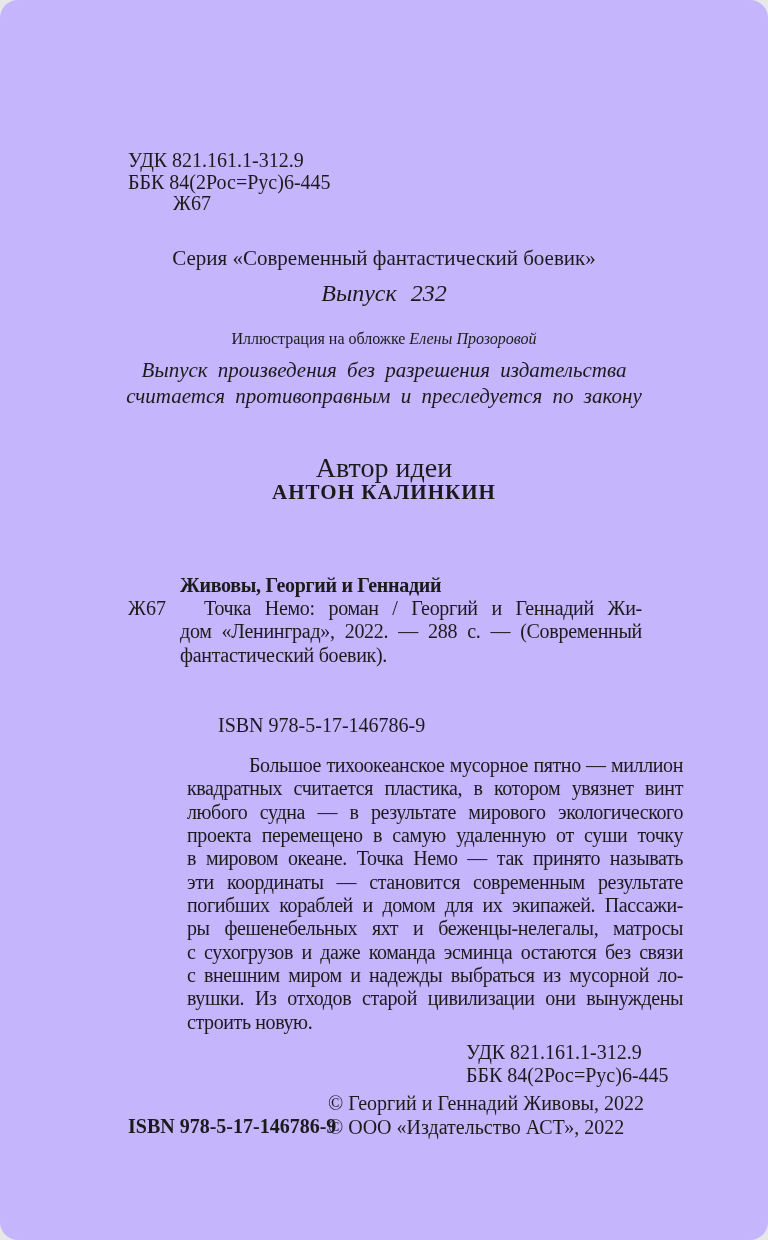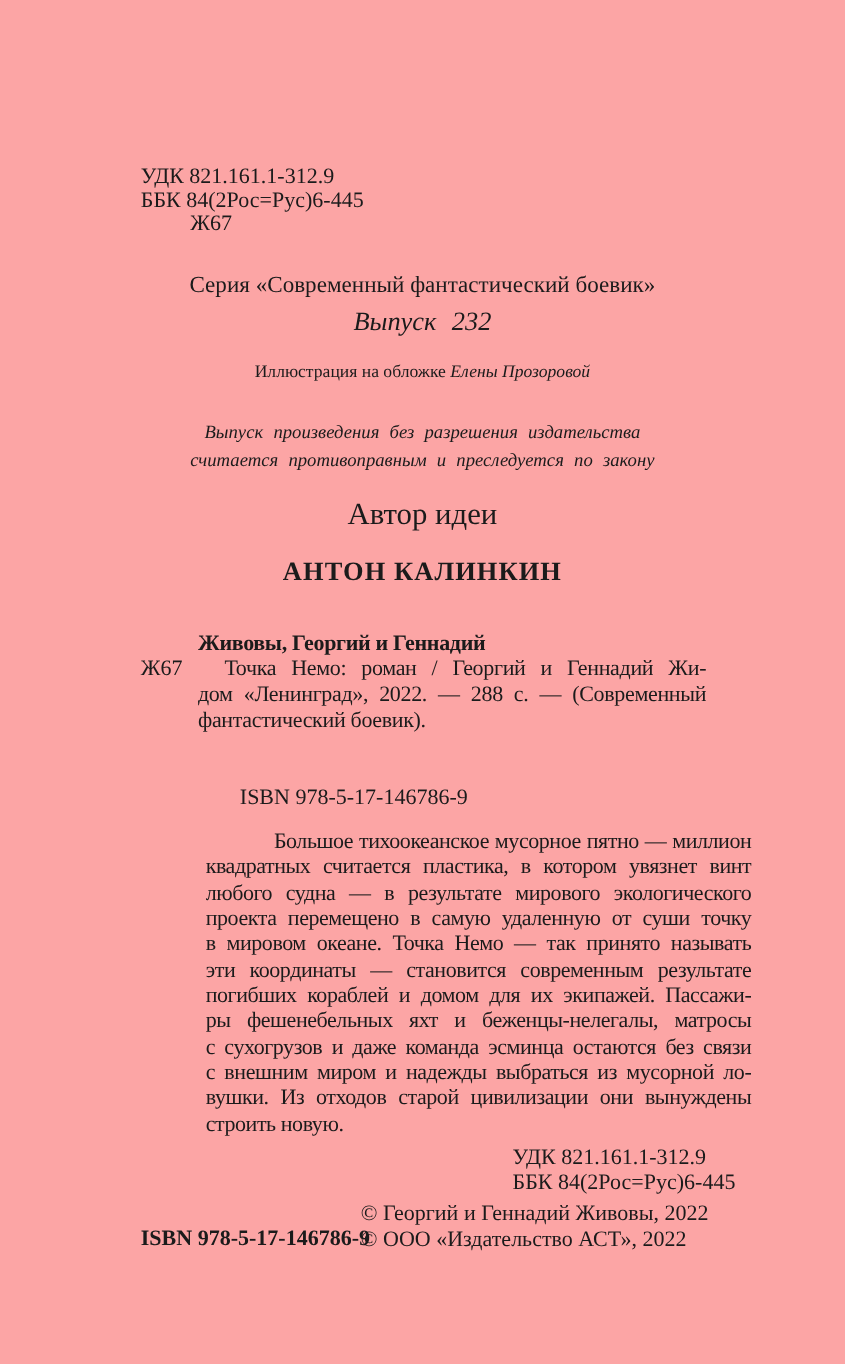--- a/index.html
+++ b/index.html
@@ -1,42 +1,43 @@
 <!DOCTYPE html>
 <html lang="ru"><head>
 <meta charset="utf-8">
 <style>
   html,body{margin:0;padding:0;background:#e8e8e8;}
   .page{
     position:relative;
     width:768px;height:1240px;
-    background:#fca5a5;
+    background:#c4b5fd;
     color:#1b1b1b;
     font-family:"Liberation Serif", serif;
     font-size:20px;
     overflow:hidden;
     margin:0 auto;
+    border-radius:18px;
   }
   .abs{position:absolute;}
   .centered{left:64px;right:64px;text-align:center;}
   .italic{font-style:italic;}
   .bold{font-weight:bold;}
   
   .top-codes{left:128px;top:150px;line-height:21.5px;}
   .top-codes .code-ind{padding-left:45px;}
   
   .series-line{top:246px;font-size:21px;}
   .series-issue{top:280px;font-size:24px;word-spacing:8px;}
   
   .cover-credit{top:330px;font-size:16px;}
   
-  .legal{top:380px;line-height:26px;font-size:17px;word-spacing:5px;}
+  .legal{top:357px;line-height:26px;font-size:21px;word-spacing:5px;}
   
   .idea-label{top:452px;font-size:28px;}
-  .idea-name{top:507px;font-size:24px;letter-spacing:1px;}
+  .idea-name{top:480px;font-size:21px;letter-spacing:1px;}
   
   .catalog{left:180px;top:574px;width:462px;line-height:23.2px;letter-spacing:-0.3px;}
   .catalog .hang{position:absolute;left:-52px;top:23px;letter-spacing:0;}
   .jline{text-align:justify;text-align-last:justify;}
   .lastline{text-align:left;text-align-last:left;}
   .cat-indent{text-indent:24px;}
   
   .isbn-top{left:218px;top:714px;}
   
   .annotation{left:153px;top:754px;width:496px;line-height:23.35px;letter-spacing:-0.4px;margin-left:34px;}

